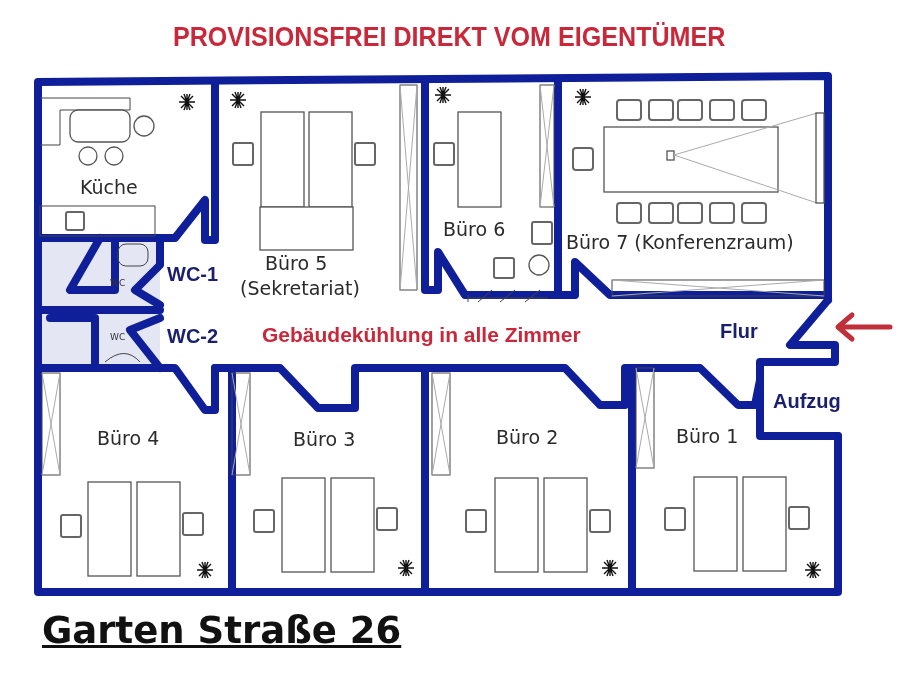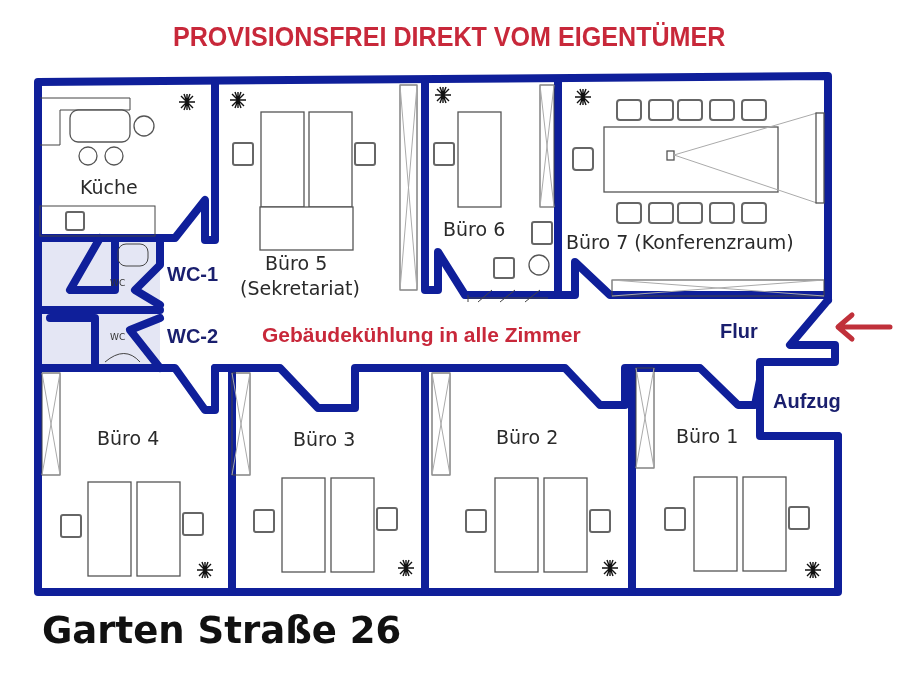--- a/index.html
+++ b/index.html
@@ -1,18 +1,18 @@
 <!DOCTYPE html>
 <html><head>
 <meta charset="utf-8">
 <style>
   html, body { margin: 0; padding: 0; background: #ffffff; }
   body { width: 899px; height: 681px; position: relative; overflow: hidden; font-family: "Liberation Sans", sans-serif; }
   .headline { position: absolute; left: 0; top: 22px; width: 899px; text-align: center; color: #c8283a; font-family: "Liberation Sans", sans-serif; font-weight: bold; font-size: 27px; letter-spacing: 0px; transform: scaleX(0.93); transform-origin: 445px 0; }
-  .address { position: absolute; left: 42px; top: 609px; color: #111111; font-family: "DejaVu Sans", sans-serif; font-weight: bold; font-size: 37px; }
+  .address { position: absolute; left: 42px; top: 609px; color: #111111; font-family: "DejaVu Sans", sans-serif; font-weight: bold; font-size: 37px; text-decoration: underline; }
   svg.plan { position: absolute; left: 0; top: 0; }
   .room-label { font-family: "DejaVu Sans", sans-serif; font-size: 19px; fill: #2a2a2a; }
   .bold-label { font-family: "Liberation Sans", sans-serif; font-weight: bold; font-size: 20px; fill: #1a1f6e; }
   .red-label { font-family: "Liberation Sans", sans-serif; font-weight: bold; font-size: 21px; fill: #c8283a; }
   .wall { fill: none; stroke: #0f1f9a; stroke-width: 8; stroke-linejoin: round; stroke-linecap: round; }
   .furn { fill: #ffffff; stroke: #555; stroke-width: 1.3; }
   .chair { fill: #ffffff; stroke: #666; stroke-width: 2; }
   .thin { fill: none; stroke: #444; stroke-width: 1; }
   .lightgrey { fill: none; stroke: #aaa; stroke-width: 1; }
   .wc-fill { fill: #e4e6f4; }

